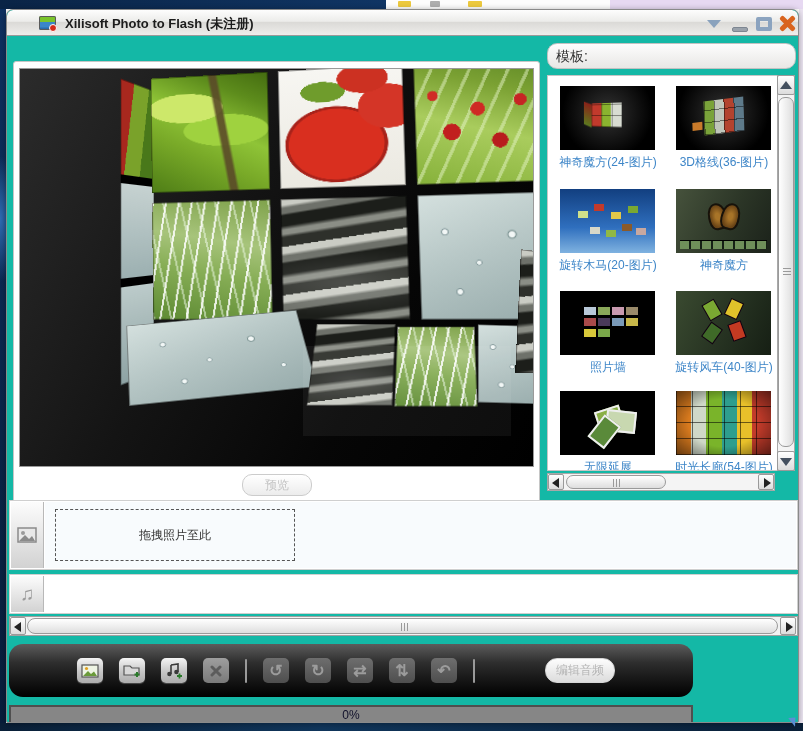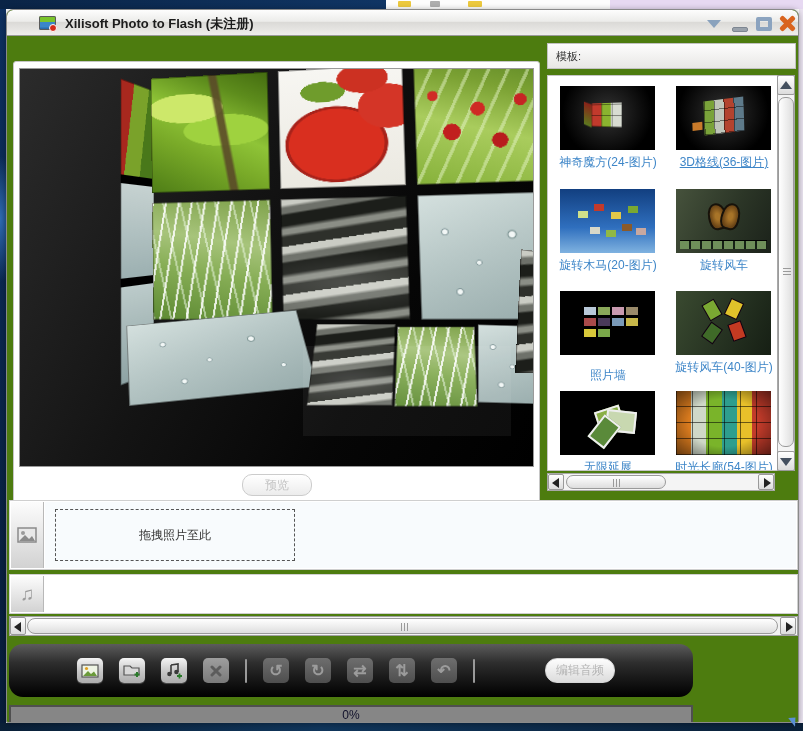--- a/index.html
+++ b/index.html
@@ -16,21 +16,21 @@
   .dk-ic3 { left:468px; width:14px; background:#ecc93e; }
   .dk-left  { position:absolute; left:0; top:9px; width:6px; height:715px;
               background:radial-gradient(ellipse 30px 90px at 0 210px, #2f6cb4 0%, rgba(47,108,180,0) 70%), linear-gradient(#0e3060,#0a2448 60%,#081d3a); }
   .dk-bottom{ position:absolute; left:0; top:723px; width:803px; height:8px; background:linear-gradient(90deg,#0a2038,#10365c 40%,#0a2038); }
   .dk-right { position:absolute; left:799px; top:9px; width:4px; height:714px; background:#ece5f2; }
   .dk-cursor{ position:absolute; left:791px; top:715px; width:0; height:0;
               border-left:6px solid #5a8fd4; border-top:4px solid transparent; border-bottom:7px solid transparent; transform:rotate(-38deg); }
 
   
   .window { position:absolute; left:6px; top:9px; width:793px; height:714px;
-            background:#4d7c0f; border:1px solid #8a8a8a; border-radius:7px 7px 2px 2px;
+            background:#14b8a6; border:1px solid #8a8a8a; border-radius:7px 7px 2px 2px;
             box-shadow:0 1px 6px rgba(0,0,0,.35); overflow:hidden; }
   .titlebar { position:absolute; left:0; top:0; width:100%; height:26px;
               background:linear-gradient(180deg,#fdfdfd 0%,#ececea 45%,#dbdad7 50%,#eeedeb 100%);
               border-bottom:1px solid #9a9a9a; border-radius:6px 6px 0 0; }
   .app-icon { position:absolute; left:32px; top:6px; width:17px; height:14px; border-radius:2px;
               background:linear-gradient(180deg,#7ac42a 0 45%, #3a86c8 45% 75%, #1a5a9a); box-shadow:0 0 0 1px #5a5a5a inset; }
   .app-icon::after { content:""; position:absolute; right:-1px; bottom:-2px; width:6px; height:6px; border-radius:50%;
               background:#d42a1a; border:1px solid #fff; }
   .win-title { position:absolute; left:58px; top:5px; font-size:13px; font-weight:bold; color:#1c1c1c; }
   .wc { position:absolute; top:0; height:26px; }
@@ -107,22 +107,22 @@
       radial-gradient(circle 4px at 85% 70%, #eef4f3 0 40%, #7e9496 60%, rgba(0,0,0,0) 75%),
       radial-gradient(circle 5px at 30% 78%, #f2f7f6 0 40%, #7e9496 60%, rgba(0,0,0,0) 75%),
       linear-gradient(160deg,#d4e0de 0%,#b7c7c6 45%,#97abab 100%); }
   .tx-ripgreen { background:
       linear-gradient(90deg, rgba(0,0,0,0) 55%, rgba(110,160,60,.85) 62%),
       repeating-linear-gradient(172deg,#caccc4 0 6px,#6e716a 9px 14px,#1c1e1a 16px 26px,#8b8e86 30px 34px,#2e302b 37px 46px); }
 
   
   .tpl-panel { position:absolute; left:540px; top:31px; width:249px; height:452px; }
   .tpl-header { position:absolute; left:0; top:2px; width:249px; height:26px;
-                background:linear-gradient(#fdfdfd,#e8e7e5); border:1px solid #c2c2c2; border-radius:0;
-                font-size:11px; color:#333; line-height:24px; padding-left:8px; }
+                background:linear-gradient(#fdfdfd,#e8e7e5); border:1px solid #c2c2c2; border-radius:10px;
+                font-size:14px; color:#333; line-height:24px; padding-left:8px; }
   .tpl-list { position:absolute; left:0; top:34px; width:232px; height:396px; background:#fff;
               border:1px solid #c6c6c6; overflow:hidden; }
   .tpl-item { position:absolute; }
   .th { position:absolute; width:95px; height:64px; background:#000; overflow:hidden; }
   .tpl-label { position:absolute; width:120px; text-align:center; font-size:12px; color:#3e86c8; line-height:14px; white-space:nowrap; }
 
   
   .th-dark { background:radial-gradient(circle at 50% 42%, #333 0%, #000 75%); }
   .patch { background:
       repeating-linear-gradient(0deg, rgba(0,0,0,.4) 0 1px, rgba(0,0,0,0) 1px 11px),
@@ -292,42 +292,42 @@
         <div class="tpl-item">
           <div class="th th-dark" style="left:12px;top:10px;">
             <span class="mc-art patch"></span>
           </div>
           <div class="tpl-label" style="left:0;top:79px;">神奇魔方(24-图片)</div>
         </div>
         <div class="tpl-item">
           <div class="th th-dark" style="left:128px;top:10px;">
             <span class="g3-art"></span>
           </div>
-          <div class="tpl-label" style="left:116px;top:79px;text-decoration:underline;">3D格线(36-图片)</div>
+          <div class="tpl-label" style="left:116px;top:79px;">3D格线(36-图片)</div>
         </div>
 
         <div class="tpl-item">
           <div class="th th-carousel" style="left:12px;top:113px;">
             <span class="scatter"></span>
           </div>
           <div class="tpl-label" style="left:0;top:182px;">旋转木马(20-图片)</div>
         </div>
         <div class="tpl-item">
           <div class="th th-fisheye" style="left:128px;top:113px;">
             <span class="bf"></span>
             <span class="fs"></span>
           </div>
-          <div class="tpl-label" style="left:116px;top:182px;">旋转风车</div>
+          <div class="tpl-label" style="left:116px;top:182px;">神奇魔方</div>
         </div>
 
         <div class="tpl-item">
           <div class="th" style="left:12px;top:215px;">
             <span class="wallcells"></span>
           </div>
-          <div class="tpl-label" style="left:0;top:292px;">照片墙</div>
+          <div class="tpl-label" style="left:0;top:284px;">照片墙</div>
         </div>
         <div class="tpl-item">
           <div class="th th-pinwheel" style="left:128px;top:215px;">
             <span class="pb pb1"></span>
             <span class="pb pb2"></span>
             <span class="pb pb3"></span>
           </div>
           <div class="tpl-label" style="left:116px;top:284px;">旋转风车(40-图片)</div>
         </div>
 

